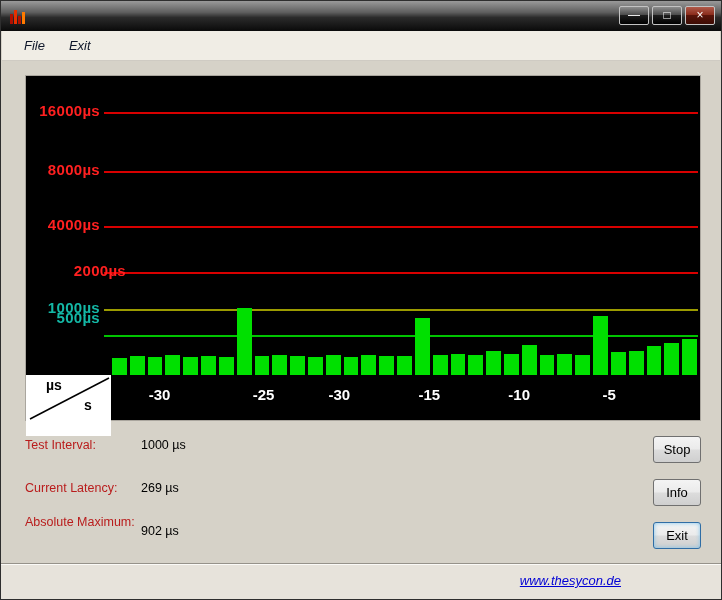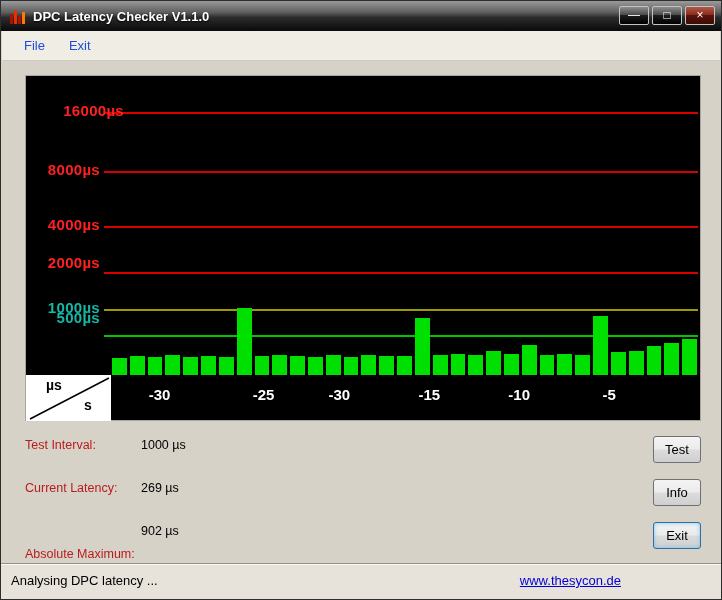--- a/index.html
+++ b/index.html
@@ -14,32 +14,32 @@
   .window-title { color:#fff; font-weight:bold; font-size:13px; text-shadow:0 1px 2px #000; }
   .win-controls { position:absolute; right:6px; top:5px; display:flex; gap:3px; }
   .win-btn { width:30px; height:19px; border:1px solid #c3c3c3; border-radius:2px; color:#fff;
     font-size:12px; line-height:16px; text-align:center; cursor:default;
     background:linear-gradient(180deg,#8d8d8d,#4c4c4c 45%,#1d1d1d 50%,#000); }
   .win-btn.close { background:linear-gradient(180deg,#b05a4a,#8a2c1c 45%,#58140a 50%,#3d0c04); }
 
   
   .menubar { position:absolute; top:30px; left:1px; right:1px; height:30px; background:#f0ede5;
     display:flex; align-items:center; padding-left:10px; border-bottom:1px solid #cfcbc3; }
-  .menu-item { font-size:13px; color:#1d4ed8; padding:3px 12px; }
+  .menu-item { font-size:13px; color:#0f172a; padding:3px 12px;font-style:italic; }
 
   
   .chart { position:absolute; left:24px; top:74px; width:676px; height:346px; background:#000;
     border:1px solid #aaa69e; }
   .gridline { position:absolute; left:78px; width:594px; height:2px; }
   .grid-label { position:absolute; left:0; width:74px; text-align:right; font-weight:bold;
     font-size:15px; letter-spacing:0.3px; }
   .bar { position:absolute; }
   .x-tick { position:absolute; top:310px; width:50px; text-align:center; color:#fff;
     font-weight:bold; font-size:15px; }
-  .axis-corner { position:absolute; left:0; top:299px; width:85px; height:46px; background:#fff; }
+  .axis-corner { position:absolute; left:0; top:299px; width:85px; height:61px; background:#fff; }
   .axis-corner svg { position:absolute; left:0; top:0; }
   .ylabel-unit { position:absolute; left:20px; top:2px; font-weight:bold; font-size:14px; color:#000; }
   .xlabel-unit { position:absolute; left:58px; top:22px; font-weight:bold; font-size:14px; color:#000; }
 
   
   .stat-label { position:absolute; left:24px; font-size:12.5px; color:#b91c1c; }
   .stat-value { position:absolute; left:140px; font-size:12.5px; color:#000; }
 
   
   .message-box { position:absolute; left:230px; top:432px; width:412px; height:121px;
@@ -50,35 +50,34 @@
   .btn { position:absolute; left:652px; width:48px; height:27px; border:1px solid #707070;
     border-radius:3px; font-size:13px; color:#000; text-align:center; line-height:25px;
     background:linear-gradient(180deg,#f4f4f4,#ebebeb 48%,#dcdcdc 52%,#cfcfcf); cursor:default; }
   .btn.default { border:1px solid #2f6da5; box-shadow:inset 0 0 4px #7fc2ea; }
 
   
   .statusbar { position:absolute; left:0; right:0; bottom:0; height:36px; background:#e7e3db;
     border-top:1px solid #96928a; box-shadow:inset 0 1px 0 #fbfaf7; }
   .status-text { position:absolute; left:10px; top:9px; font-size:13px; color:#000; }
   .status-link { position:absolute; right:100px; top:9px; font-size:13px; color:#0000d4;
-    text-decoration:underline; cursor:pointer; }
+    text-decoration:underline; cursor:pointer;font-style:italic; }
 </style>
 </head>
 <body>
 
 <div class="window">
 
   <div class="titlebar">
     <svg class="app-icon" viewBox="0 0 18 16">
       <rect x="1" y="6" width="3" height="10" fill="#b01000"></rect>
       <rect x="5" y="2" width="3" height="14" fill="#e83000"></rect>
       <rect x="9" y="8" width="3" height="8" fill="#b01000"></rect>
       <rect x="13" y="4" width="3" height="12" fill="#ff7a00"></rect>
     </svg>
-    <span class="window-title">DPC Latency Checker V1.1.0</span>
     <div class="win-controls">
       <div class="win-btn">—</div>
       <div class="win-btn">□</div>
       <div class="win-btn close">×</div>
     </div>
   </div>
 
   <div class="menubar">
     <span class="menu-item">File</span>
     <span class="menu-item">Exit</span>
@@ -86,27 +85,27 @@
 
   <div class="chart" id="chart">
     <div class="axis-corner">
       <svg width="85" height="46">
         <line x1="83" y1="3" x2="4" y2="44" stroke="#000" stroke-width="1.5"></line>
       </svg>
       <span class="ylabel-unit">µs</span>
       <span class="xlabel-unit">s</span>
     </div>
   <div class="gridline" style="top: 36px; background: rgb(217, 0, 0);"></div>
-      <div class="grid-label" style="top: 26px; color: rgb(255, 32, 32); margin-left: 24px;">16000µs</div>
+      <div class="grid-label" style="top: 26px; color: rgb(255, 32, 32);">16000µs</div>
       <div class="gridline" style="top: 95px; background: rgb(217, 0, 0);"></div>
       <div class="grid-label" style="top: 85px; color: rgb(255, 32, 32);">8000µs</div>
       <div class="gridline" style="top: 150px; background: rgb(217, 0, 0);"></div>
       <div class="grid-label" style="top: 140px; color: rgb(255, 32, 32);">4000µs</div>
       <div class="gridline" style="top: 196px; background: rgb(217, 0, 0);"></div>
-      <div class="grid-label" style="top: 178px; color: rgb(255, 32, 32);">2000µs</div>
+      <div class="grid-label" style="top: 186px; color: rgb(255, 32, 32); margin-left: 26px;">2000µs</div>
       <div class="gridline" style="top: 233px; background: rgb(155, 155, 0);"></div>
       <div class="grid-label" style="top: 223px; color: #14b8a6;">1000µs</div>
       <div class="gridline" style="top: 259px; background: rgb(0, 196, 0);"></div>
       <div class="grid-label" style="top: 233px; color: #14b8a6;">500µs</div>
       <div class="bar" style="left: 86px; width: 14.8182px; top: 282px; height: 17px; background: rgb(0, 224, 0);"></div>
       <div class="bar" style="left: 103.818px; width: 14.8182px; top: 280px; height: 19px; background: rgb(0, 224, 0);"></div>
       <div class="bar" style="left: 121.636px; width: 14.8182px; top: 281px; height: 18px; background: rgb(0, 224, 0);"></div>
       <div class="bar" style="left: 139.455px; width: 14.8182px; top: 279px; height: 20px; background: rgb(0, 224, 0);"></div>
       <div class="bar" style="left: 157.273px; width: 14.8182px; top: 281px; height: 18px; background: rgb(0, 224, 0);"></div>
       <div class="bar" style="left: 175.091px; width: 14.8182px; top: 280px; height: 19px; background: rgb(0, 224, 0);"></div>
@@ -142,26 +141,25 @@
       <div class="x-tick" style="left: 288.367px;">-30</div>
       <div class="x-tick" style="left: 378.275px;">-15</div>
       <div class="x-tick" style="left: 468.183px;">-10</div>
       <div class="x-tick" style="left: 558.092px;">-5</div>
     </div>
 
   <span class="stat-label" style="top:437px">Test Interval:</span>
   <span class="stat-value" style="top:437px">1000 µs</span>
   <span class="stat-label" style="top:480px">Current Latency:</span>
   <span class="stat-value" style="top:480px">269 µs</span>
-  <span class="stat-label" style="top:546px">Absolute Maximum:</span>
+  <span class="stat-label" style="top:514px">Absolute Maximum:</span>
   <span class="stat-value" style="top:523px">902 µs</span>
 
 
-  <div class="btn" style="top:435px">Test</div>
+  <div class="btn" style="top:435px">Stop</div>
   <div class="btn" style="top:478px">Info</div>
   <div class="btn default" style="top:521px">Exit</div>
 
   <div class="statusbar">
-    <span class="status-text">Analysing DPC latency ...</span>
     <span class="status-link">www.thesycon.de</span>
   </div>
 
 </div>
 
 </body></html>

